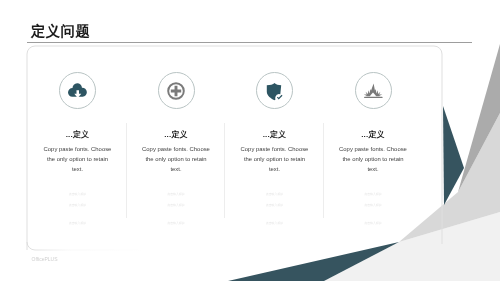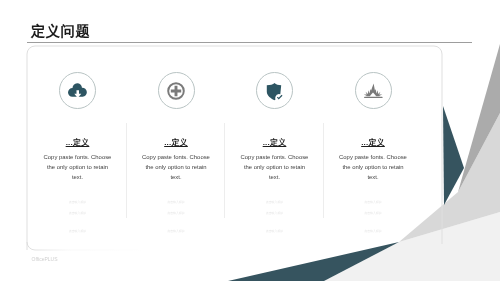--- a/index.html
+++ b/index.html
@@ -5,21 +5,21 @@
   html,body{margin:0;padding:0;}
   body{width:500px;height:281px;overflow:hidden;background:#ffffff;
        font-family:"Liberation Sans","DejaVu Sans",sans-serif;}
   .slide{position:relative;width:500px;height:281px;background:#ffffff;overflow:hidden;}
   .bg-svg,.panel-svg{position:absolute;left:0;top:0;width:500px;height:281px;}
   .title{position:absolute;left:31px;top:22px;font-size:14.3px;font-weight:bold;color:#1a1a1a;letter-spacing:0.5px;}
   .title-rule{position:absolute;left:27px;top:42px;width:445px;height:1px;background:#9d9d9d;}
   .col{position:absolute;top:72px;width:98px;text-align:center;}
   .circ{width:37px;height:37px;border-radius:50%;border:1px solid #b9c4c4;margin:0 auto;
         display:flex;align-items:center;justify-content:center;box-sizing:border-box;}
-  .hd{margin-top:28px;font-size:8px;font-weight:bold;color:#1d1d1d;letter-spacing:0.2px;text-decoration:underline;}
+  .hd{margin-top:20px;font-size:8px;font-weight:bold;color:#1d1d1d;letter-spacing:0.2px;}
   .body{margin:5px auto 0;width:70px;font-size:5.9px;color:#3f3f3f;line-height:1.69;}
   .notes{position:relative;margin-top:18px;}
   .note{font-size:2.9px;color:#e4e4e4;line-height:1;letter-spacing:0;}
   .n1{margin-top:0;}
   .n2{margin-top:8px;}
   .n3{margin-top:15px;}
   .divider{position:absolute;top:123px;width:1px;height:95px;background:#ededed;}
   .logo{position:absolute;left:31.5px;top:256px;font-size:5px;color:#cfcfcf;letter-spacing:0;}
 </style>
 </head>

